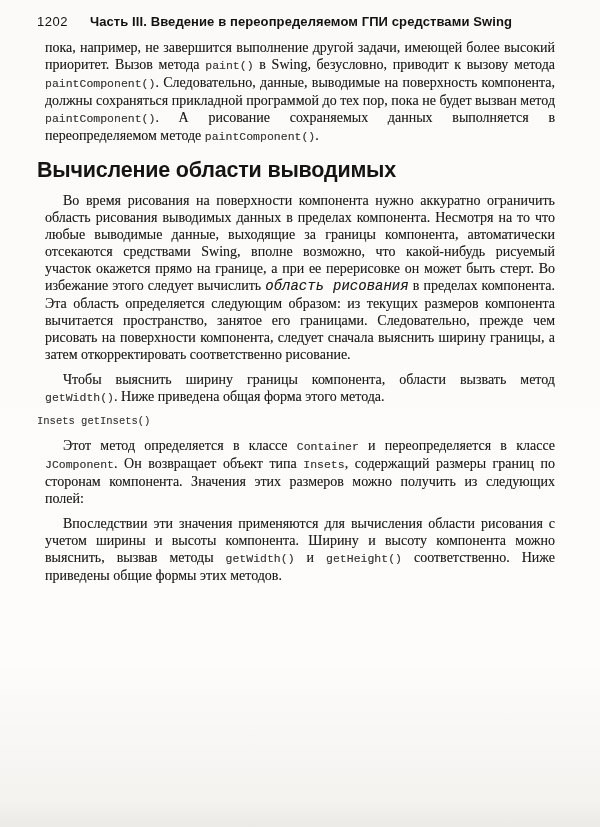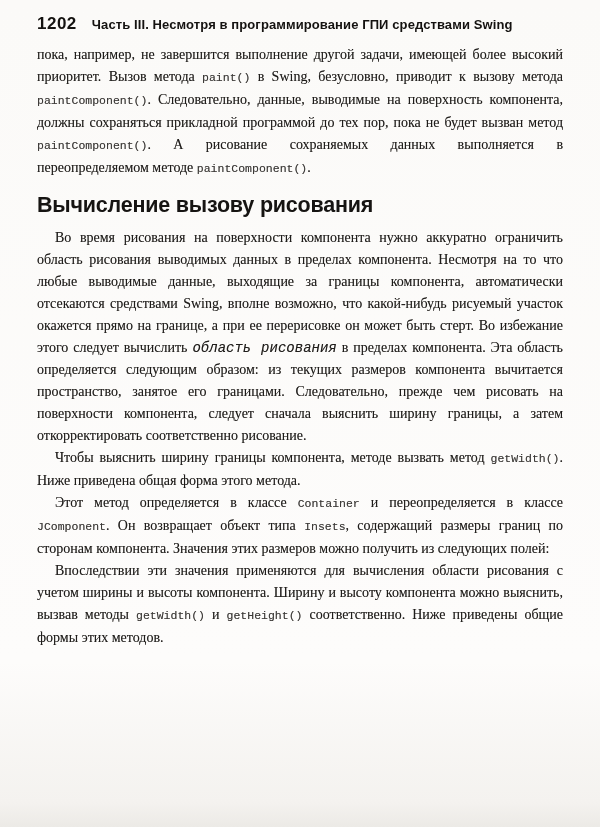--- a/index.html
+++ b/index.html
@@ -21,29 +21,29 @@
     padding:14px 37px 0 37px;
     background:linear-gradient(180deg,#fbfaf8 0%,#fdfcfb 80%,#f4f2ef 97%,#eceae6 100%);
   }
   .page-header{
     display:flex;align-items:baseline;
     margin:0 0 10px 0;
     font-family:"Liberation Sans", sans-serif;
     color:#141210;
   }
   .page-number{
-    font-size:17px;font-weight:bold;letter-spacing:0.5px;
-    margin-right:15px;
+    font-size:13px;font-weight:normal;letter-spacing:0.5px;
+    margin-right:22px;
   }
   .running-title{
     font-size:13px;font-weight:600;letter-spacing:0.1px;
   }
   p.body{
-    margin:0;
-    font-size:14px;line-height:22px;
+    margin:8px;
+    font-size:14px;line-height:17px;
     text-align:justify;
     color:var(--text-color);
     text-shadow:0 0 0.5px rgba(45,40,35,0.45);
     hyphens:auto;
   }
   p.indent{text-indent:18px;}
   h1.section-heading{
     font-family:"Liberation Sans", sans-serif;
     font-size:21.5px;line-height:26px;font-weight:bold;
     letter-spacing:-0.2px;
@@ -65,31 +65,32 @@
     text-shadow:0 0 0.4px rgba(60,58,56,0.4);
   }
 </style>
 </head>
 <body>
 
 <div class="scan-page">
 
   <header class="page-header">
     <span class="page-number">1202</span>
-    <span class="running-title">Часть III. Несмотря в программирование ГПИ средствами Swing</span>
+    <span class="running-title">Часть III. Введение в переопределяемом ГПИ средствами Swing</span>
   </header>
 
   <p class="body"><span class="run-text">пока, например, не завершится выполнение другой задачи, имеющей более высокий приоритет. Вызов метода </span><span class="run-code">paint()</span><span class="run-text"> в Swing, безусловно, приводит к вызову метода </span><span class="run-code">paintComponent()</span><span class="run-text">. Следовательно, данные, выводимые на поверхность компонента, должны сохраняться прикладной программой до тех пор, пока не будет вызван метод </span><span class="run-code">paintComponent()</span><span class="run-text">. А рисование сохраняемых данных выполняется в переопределяемом методе </span><span class="run-code">paintComponent()</span><span class="run-text">.</span></p>
 
-  <h1 class="section-heading">Вычисление вызову рисования</h1>
+  <h1 class="section-heading">Вычисление области выводимых</h1>
 
   <p class="body indent"><span class="run-text">Во время рисования на поверхности компонента нужно аккуратно ограничить область рисования выводимых данных в пределах компонента. Несмотря на то что любые выводимые данные, выходящие за границы компонента, автоматически отсекаются средствами Swing, вполне возможно, что какой-нибудь рисуемый участок окажется прямо на границе, а при ее перерисовке он может быть стерт. Во избежание этого следует вычислить </span><span class="run-italic">область рисования</span><span class="run-text"> в пределах компонента. Эта область определяется следующим образом: из текущих размеров компонента вычитается пространство, занятое его границами. Следовательно, прежде чем рисовать на поверхности компонента, следует сначала выяснить ширину границы, а затем откорректировать соответственно рисование.</span></p>
 
-  <p class="body indent"><span class="run-text">Чтобы выяснить ширину границы компонента, методе вызвать метод </span><span class="run-code">getWidth()</span><span class="run-text">. Ниже приведена общая форма этого метода.</span></p>
+  <p class="body indent"><span class="run-text">Чтобы выяснить ширину границы компонента, области вызвать метод </span><span class="run-code">getWidth()</span><span class="run-text">. Ниже приведена общая форма этого метода.</span></p>
 
+  <pre class="codeblock">Insets getInsets()</pre>
 
   <p class="body indent"><span class="run-text">Этот метод определяется в классе </span><span class="run-code">Container</span><span class="run-text"> и переопределяется в классе </span><span class="run-code">JComponent</span><span class="run-text">. Он возвращает объект типа </span><span class="run-code">Insets</span><span class="run-text">, содержащий размеры границ по сторонам компонента. Значения этих размеров можно получить из следующих полей:</span></p>
 
 
   <p class="body indent"><span class="run-text">Впоследствии эти значения применяются для вычисления области рисования с учетом ширины и высоты компонента. Ширину и высоту компонента можно выяснить, вызвав методы </span><span class="run-code">getWidth()</span><span class="run-text"> и </span><span class="run-code">getHeight()</span><span class="run-text"> соответственно. Ниже приведены общие формы этих методов.</span></p>
 
 
 
 </div>
 

